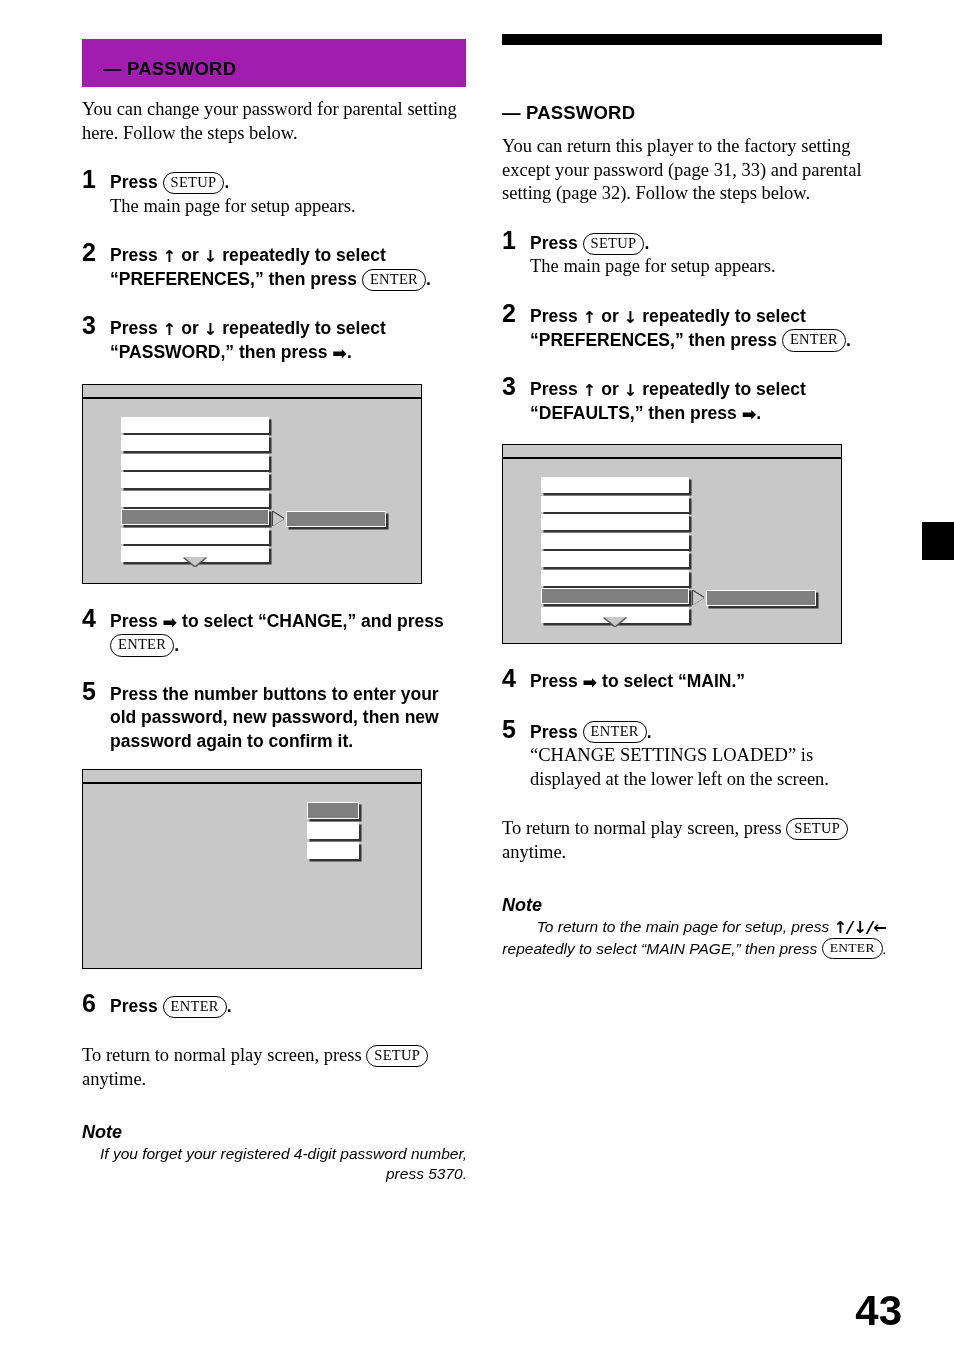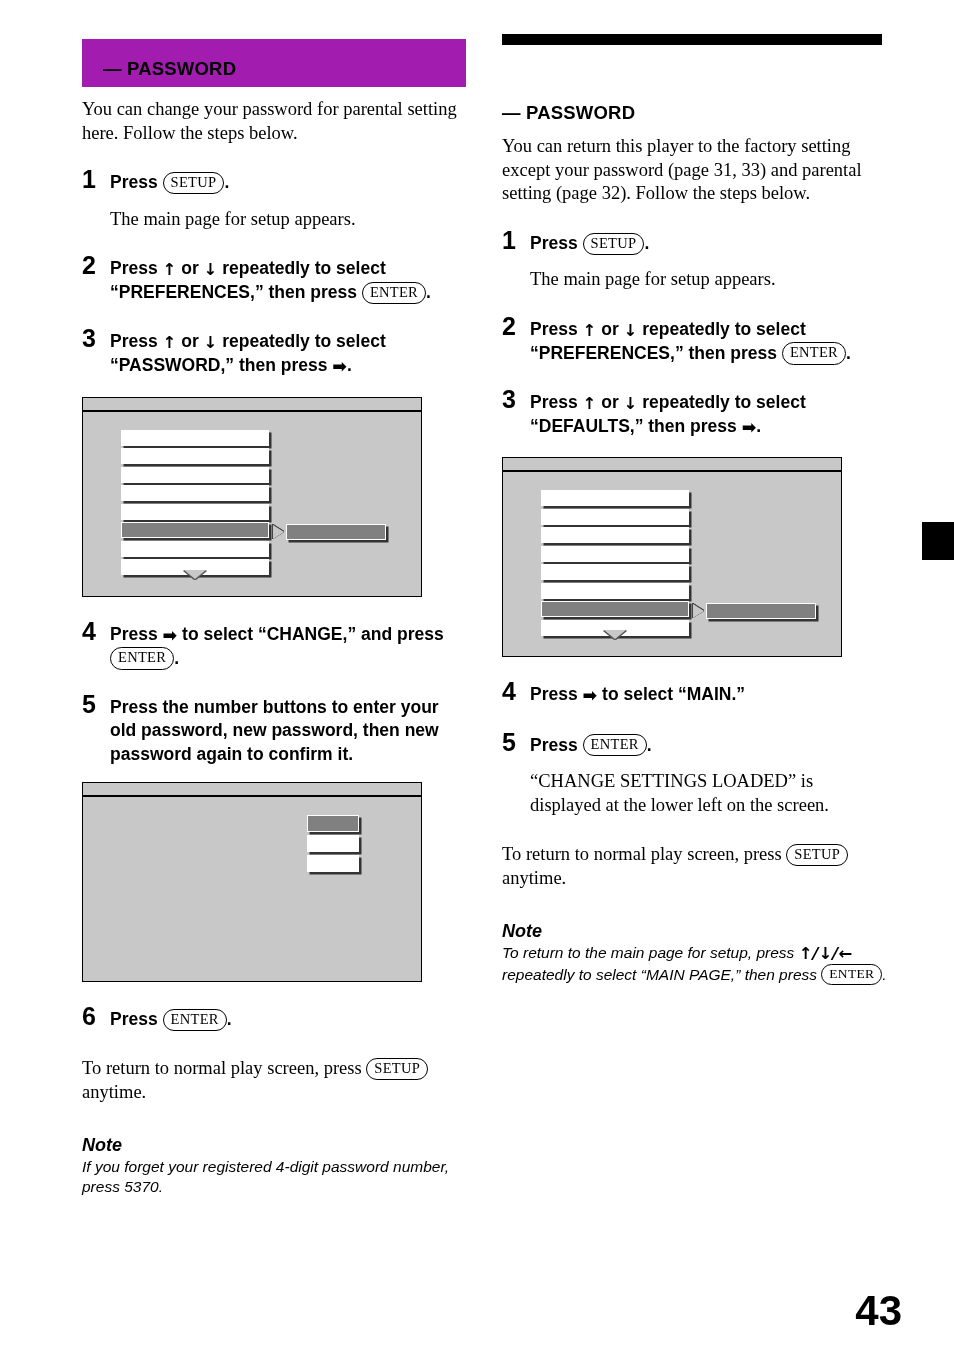--- a/index.html
+++ b/index.html
@@ -85,21 +85,21 @@
     font-weight: bold;
     font-size: 17.5px;
     line-height: 1.33;
     margin: 0;
   }
   .step .sub {
     font-family: "Liberation Serif", serif;
     font-weight: normal;
     font-size: 18.5px;
     line-height: 1.28;
-    margin: 13px 0 0 0;
+    margin: 0 0 0 0;
   }
 
   
   .key {
     display: inline-block;
     border: 1.4px solid #000;
     border-radius: 999px;
     padding: 0px 7px 1px 7px;
     font-family: Liberation Serif, serif;
     font-weight: normal;
@@ -125,20 +125,21 @@
     font-weight: bold;
     font-size: 18px;
     margin: 30px 0 0 0;
   }
   .note-body {
     font-family: "Liberation Sans", sans-serif;
     font-style: italic;
     font-size: 15.5px;
     line-height: 1.3;
     margin: 1px 0 0 0;
+    text-align: right;
   }
   .note-body .key { font-style: normal; font-size: 13.5px; }
 
   
   .screen {
     position: relative;
     background: #c8c8c8;
     border: 1.5px solid #000;
     box-sizing: border-box;
     margin-top: 18px;

